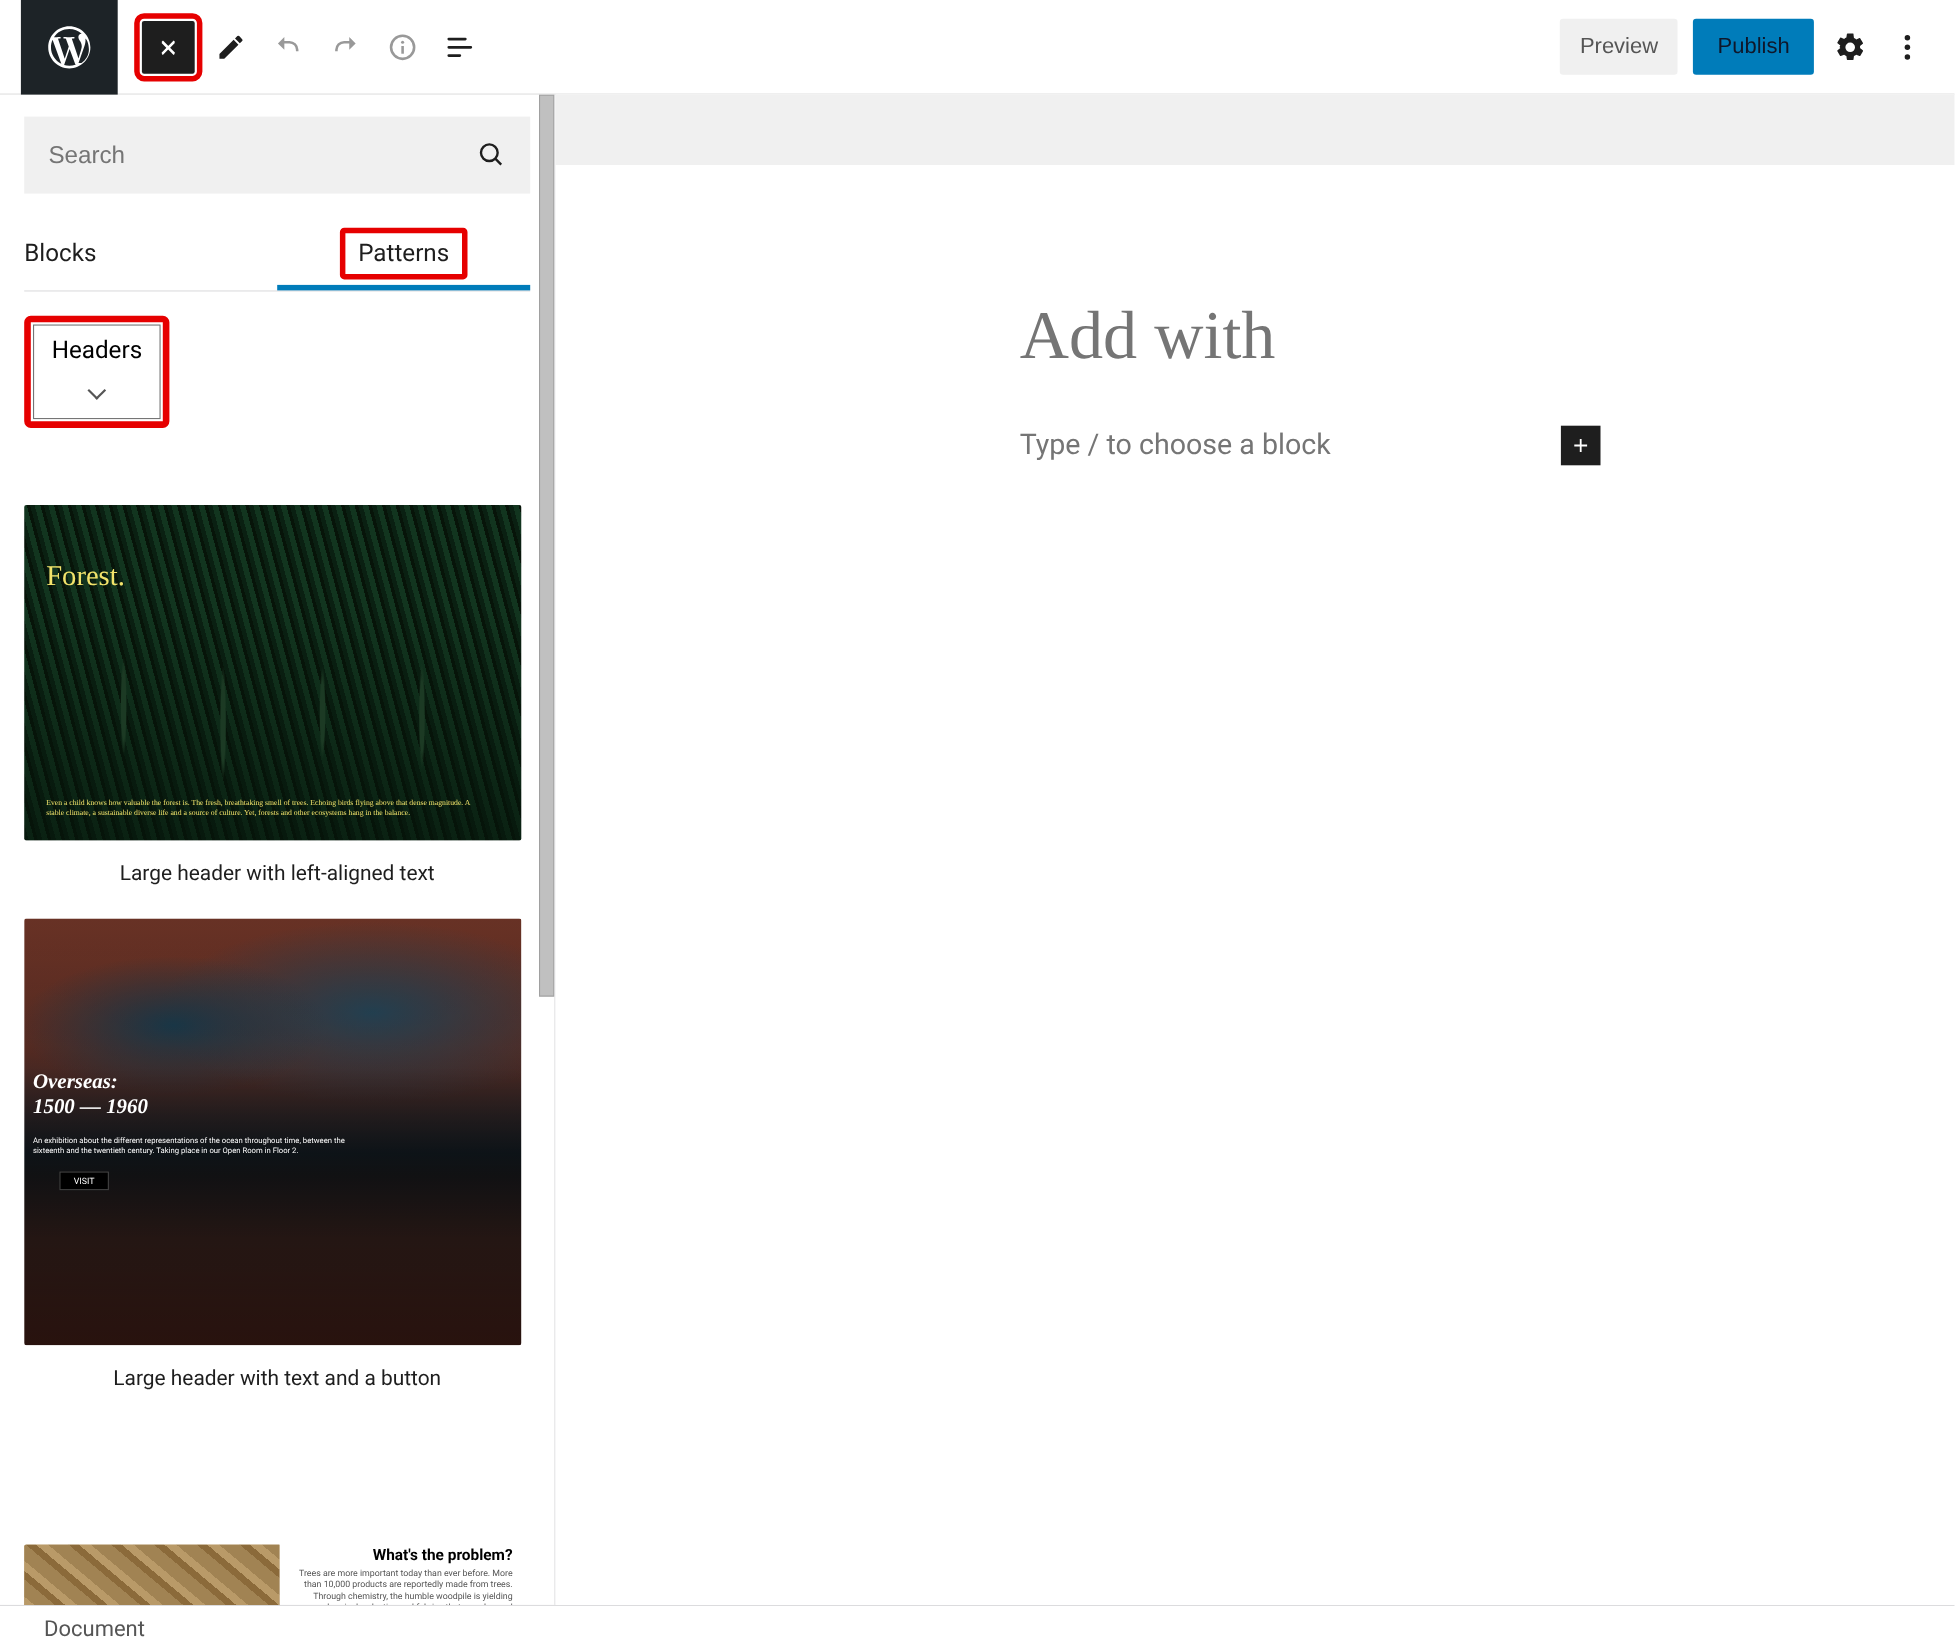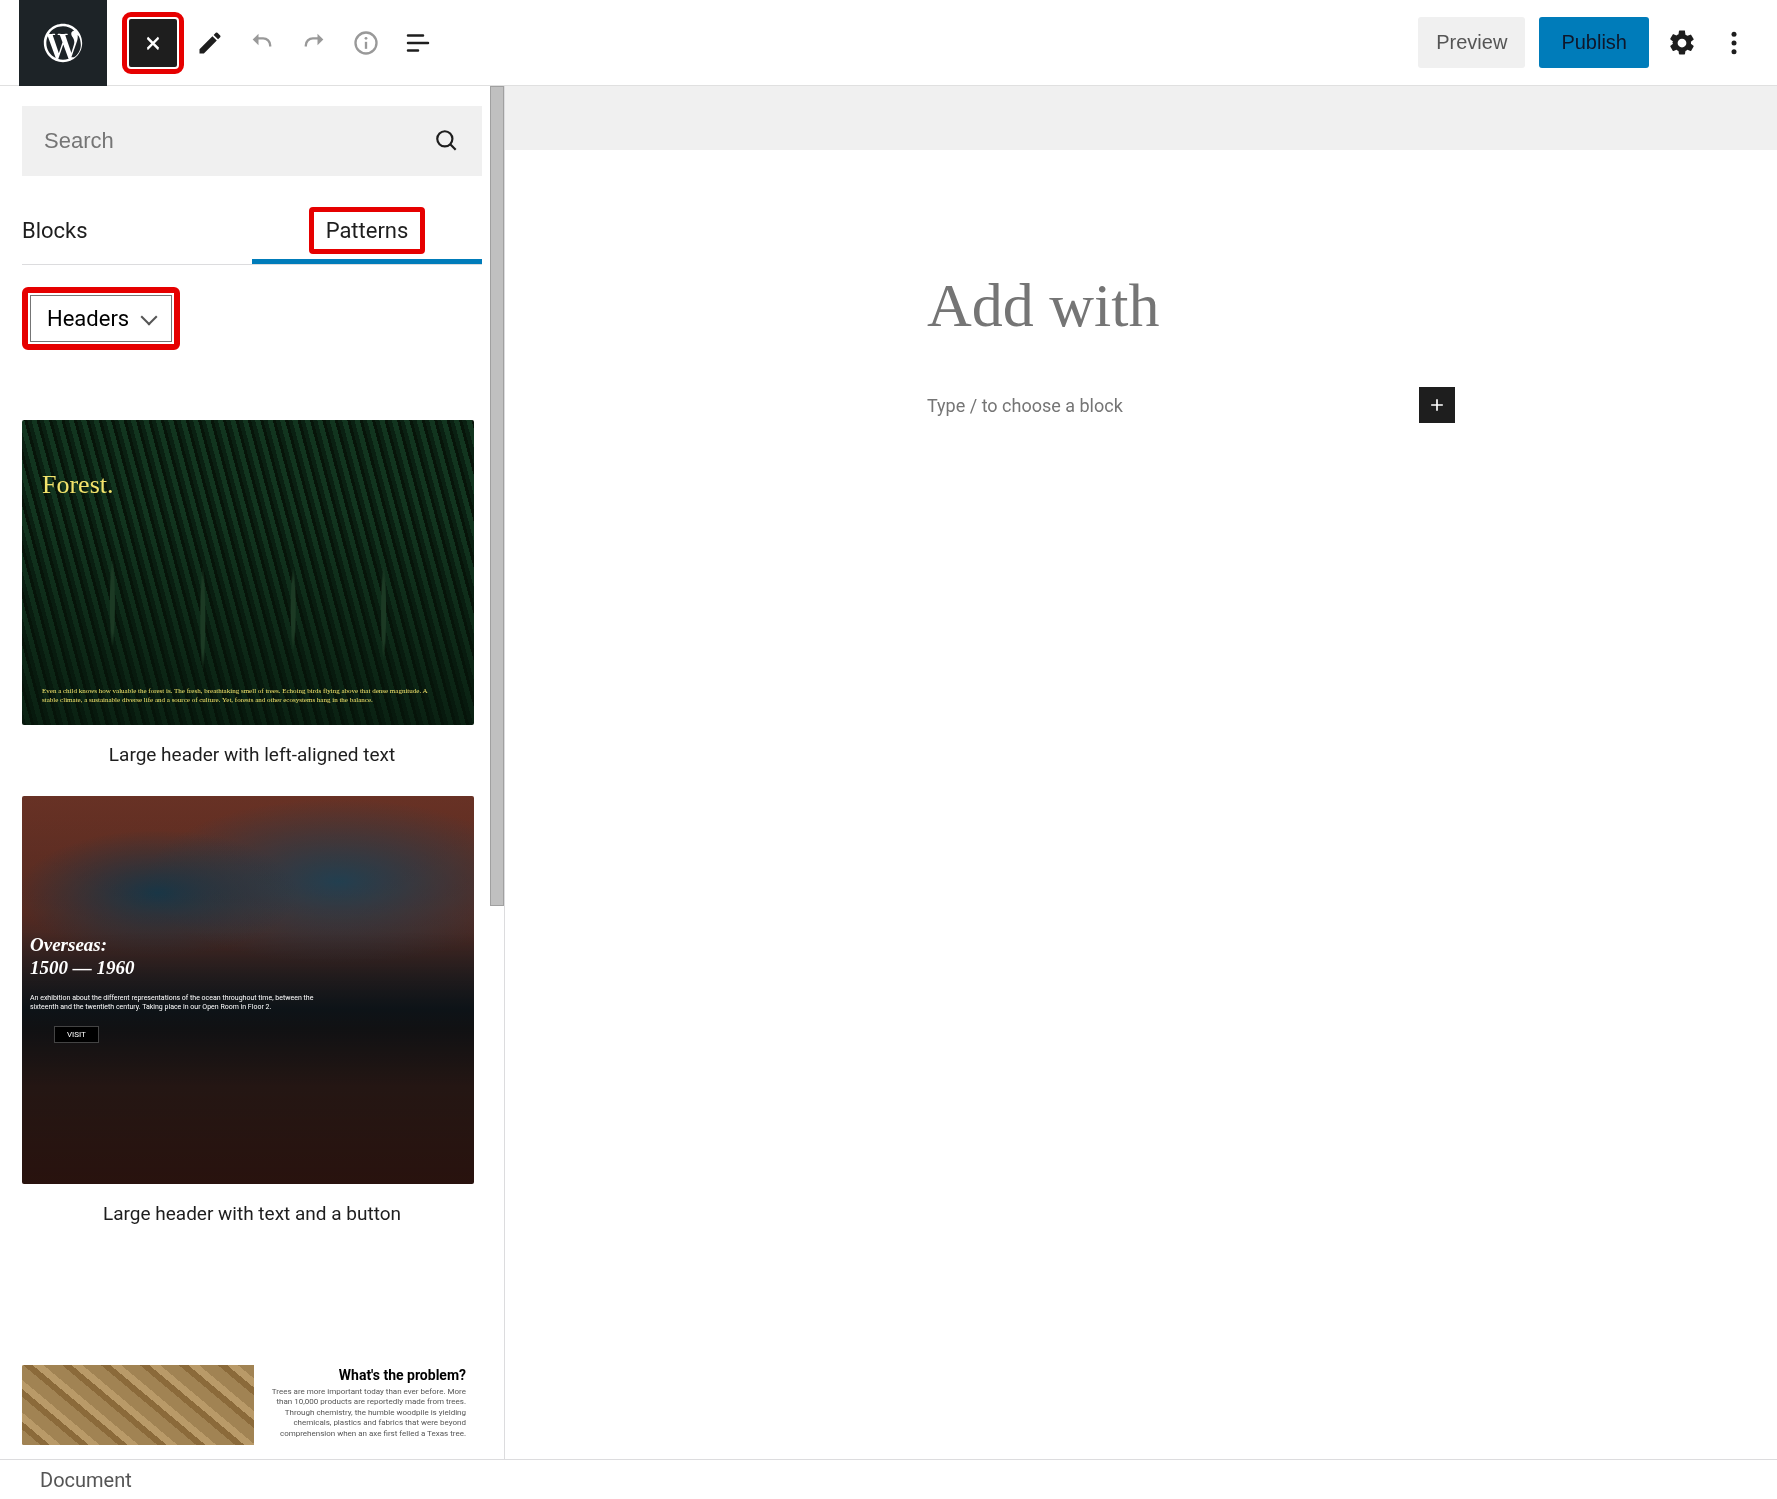--- a/index.html
+++ b/index.html
@@ -159,20 +159,21 @@
   }
   .headers-select {
     display:flex;
     align-items:center;
     gap:14px;
     border:1px solid #757575;
     padding:10px 16px;
     font-size:22px;
     background:#fff;
     cursor:pointer;
+    flex-direction:column;
   }
   .patterns-list {
     margin-top:70px;
     display:flex;
     flex-direction:column;
     gap:30px;
   }
   .pattern-card { text-align:center; }
   .pattern-thumb {
     width:452px;
@@ -291,21 +292,21 @@
     font-family:serif;
     font-weight:400;
   }
   .first-block {
     margin-top:46px;
     display:flex;
     align-items:center;
     justify-content:space-between;
   }
   .first-block .placeholder {
-    font-size:18px;
+    font-size:26px;
     color:#757575;
   }
   .add-block-btn {
     width:36px;height:36px;
     background:#1e1e1e;
     display:flex;align-items:center;justify-content:center;
   }
 
   
   .footer {

